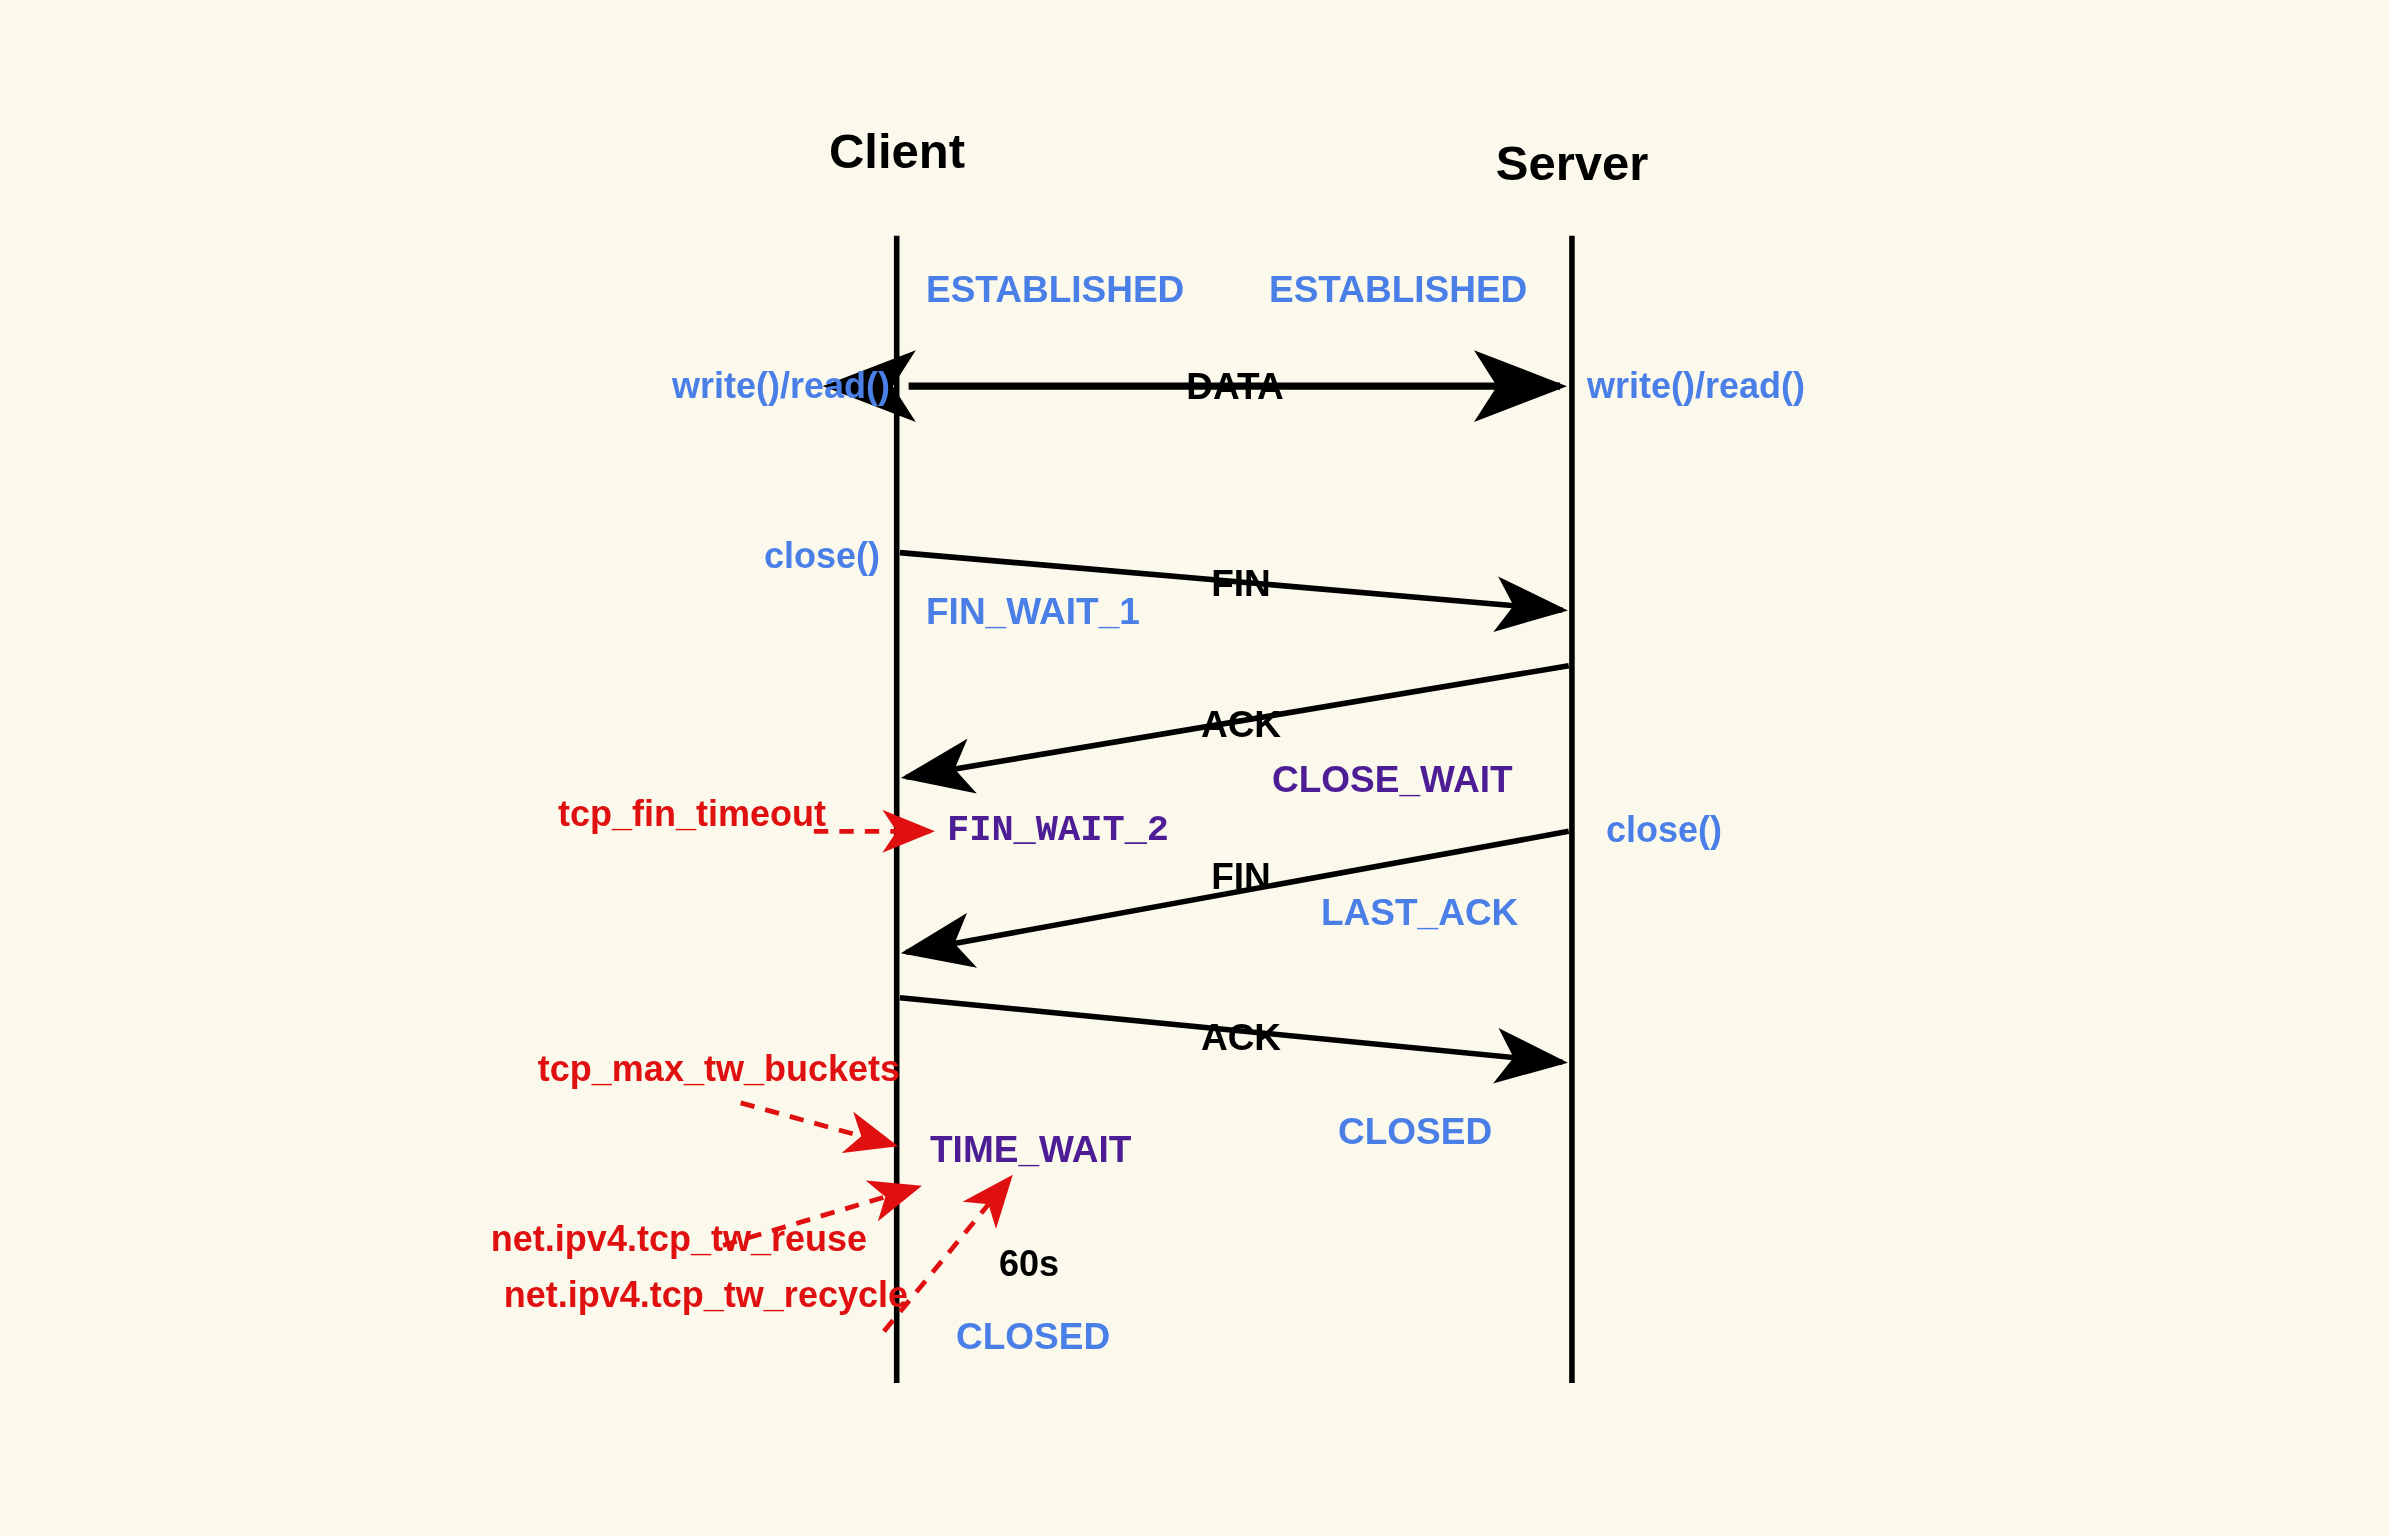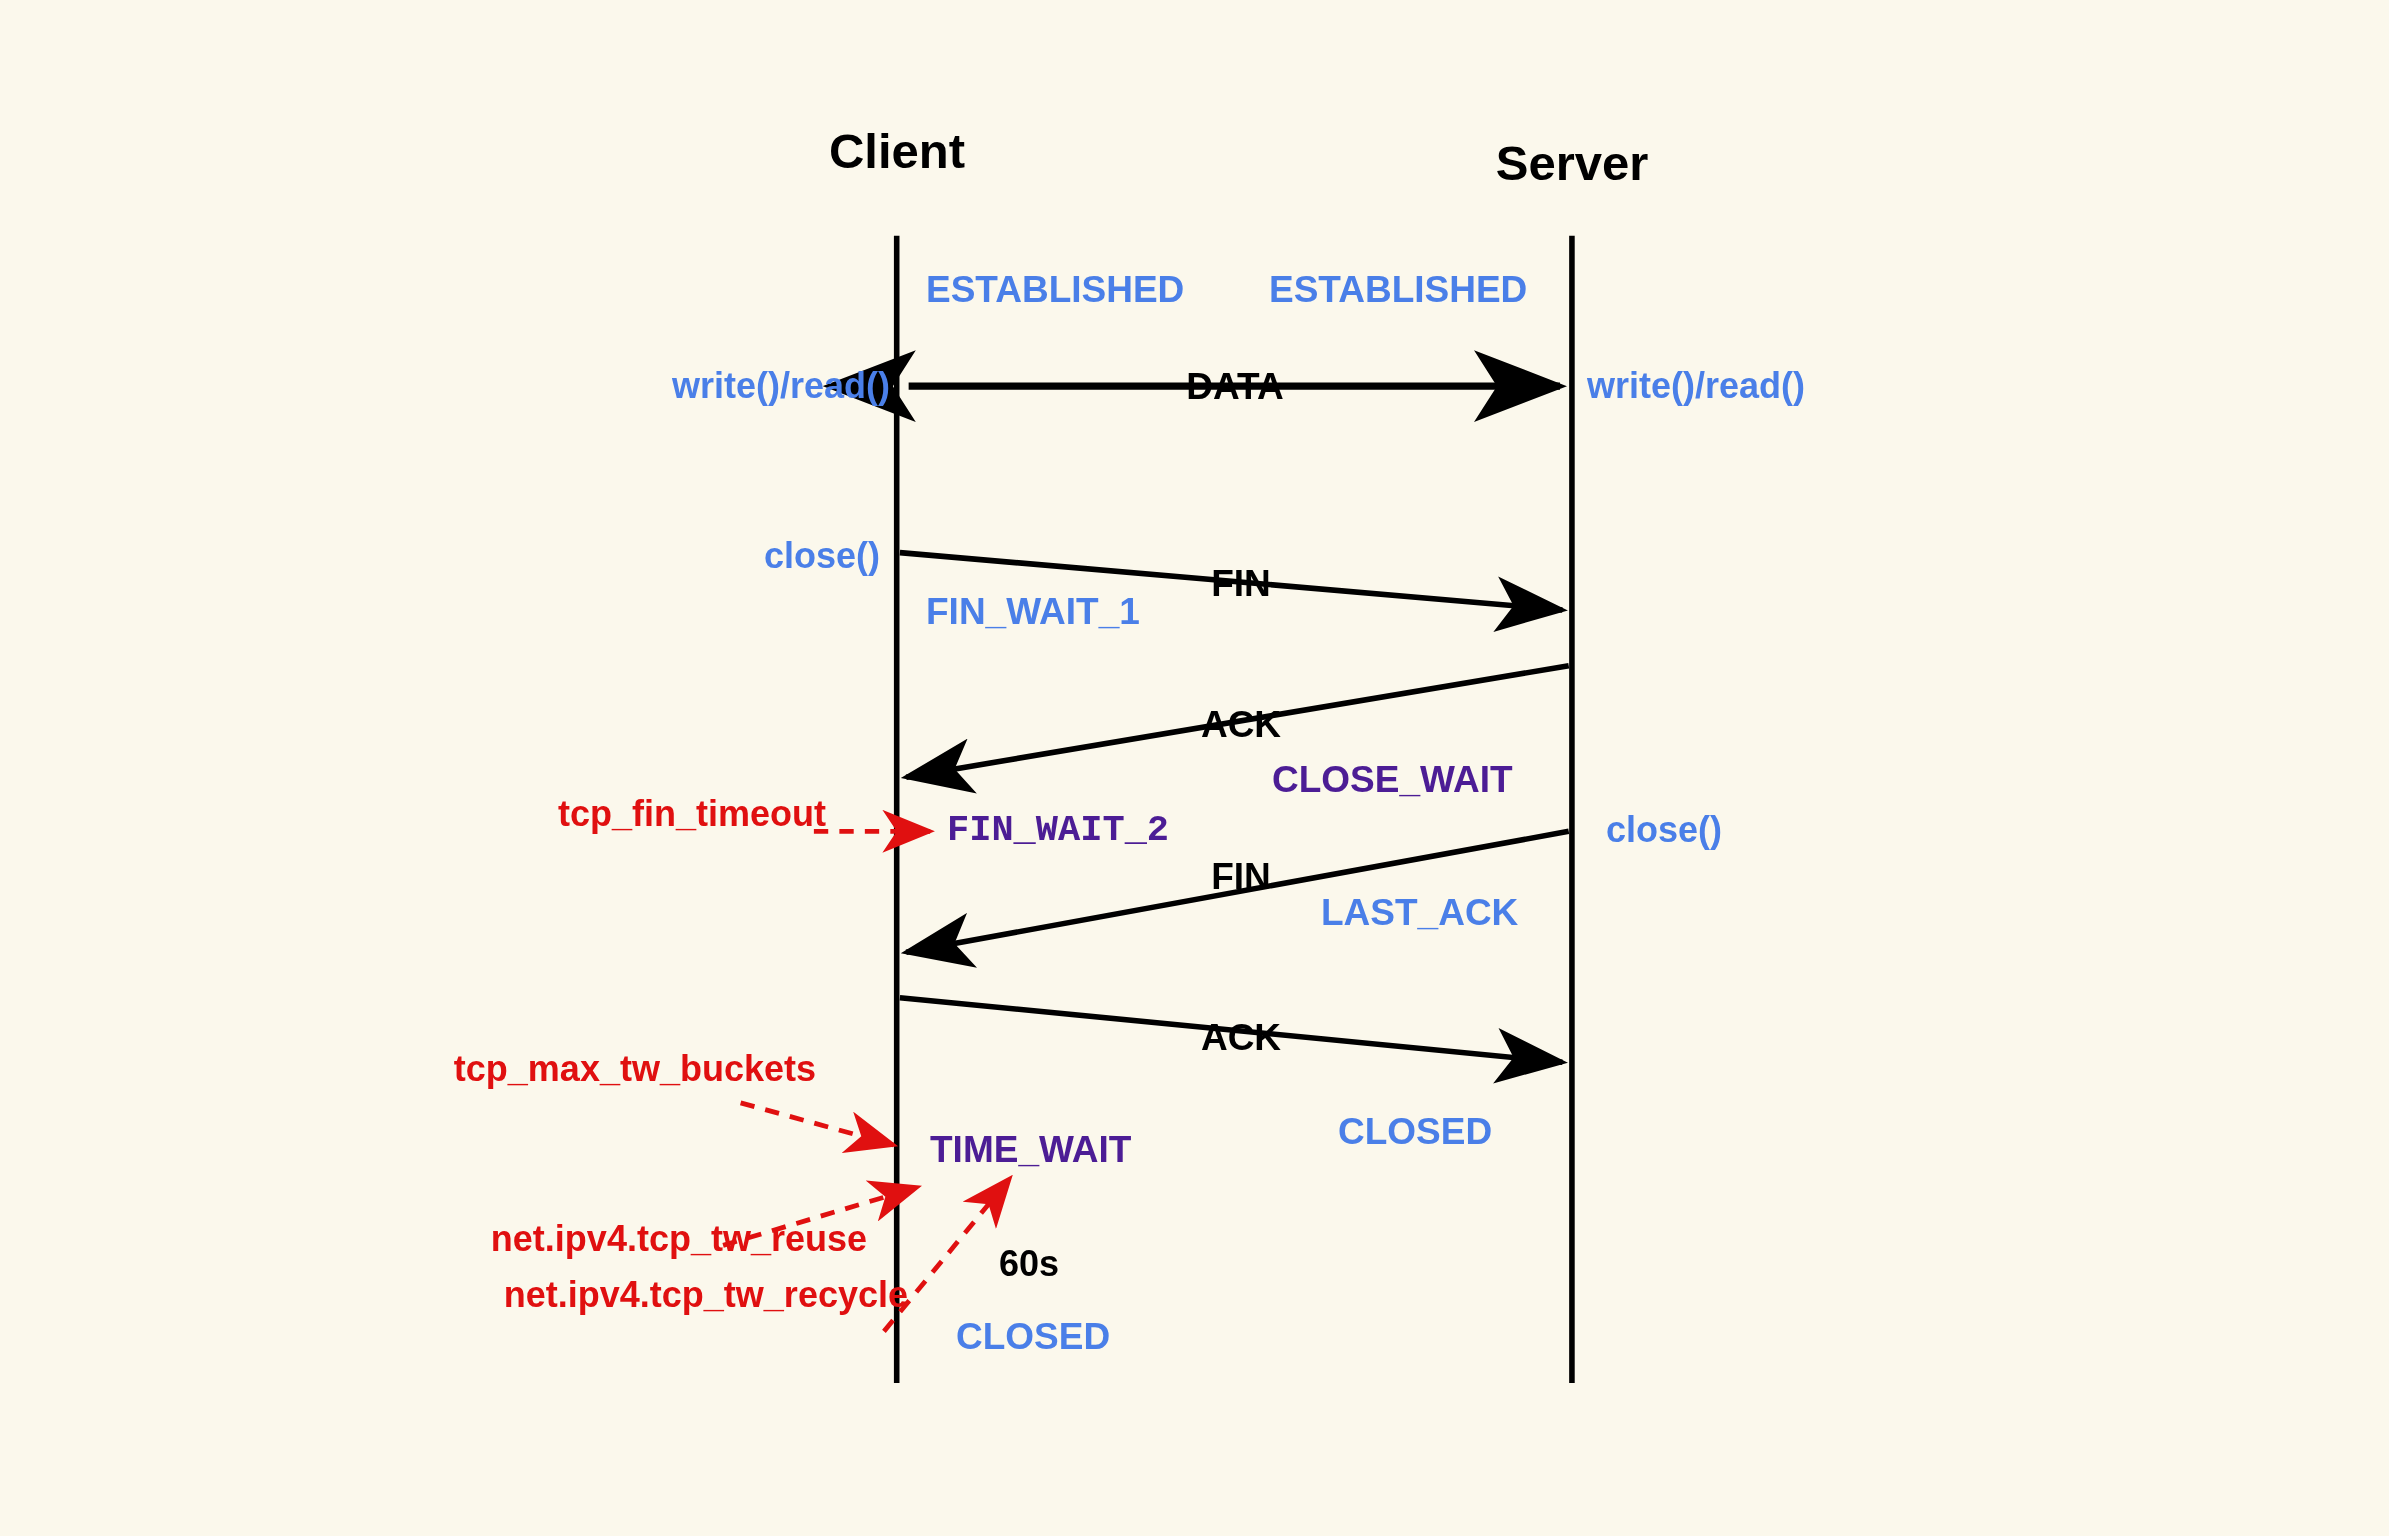--- a/index.html
+++ b/index.html
@@ -108,21 +108,21 @@
   <div class="lbl state-magenta" style="left:947px; top:812px;font-family:Liberation Mono, monospace;">FIN_WAIT_2</div>
 
   <div class="lbl api-blue" style="left:1606px; top:812px;">close()</div>
 
   <div class="lbl msg-black ctr" style="left:1241px; top:858px;">FIN</div>
 
   <div class="lbl state-blue" style="left:1305px; top:894px;margin-left:16px;">LAST_ACK</div>
 
   <div class="lbl msg-black ctr" style="left:1241px; top:1019px;">ACK</div>
 
-  <div class="lbl sysctl-red rgt" style="left:816px; top:1051px;">tcp_max_tw_buckets</div>
+  <div class="lbl sysctl-red rgt" style="left:900px; top:1051px;">tcp_max_tw_buckets</div>
 
   <div class="lbl state-blue" style="left:1338px; top:1113px;">CLOSED</div>
 
   <div class="lbl state-magenta" style="left:930px; top:1131px;">TIME_WAIT</div>
 
   <div class="lbl sysctl-red rgt" style="left:867px; top:1221px;">net.ipv4.tcp_tw_reuse</div>
 
   <div class="lbl timer-black ctr" style="left:1029px; top:1199px;margin-top:47px;">60s</div>
 
   <div class="lbl sysctl-red rgt" style="left:886px; top:1277px;margin-left:22px;">net.ipv4.tcp_tw_recycle</div>

